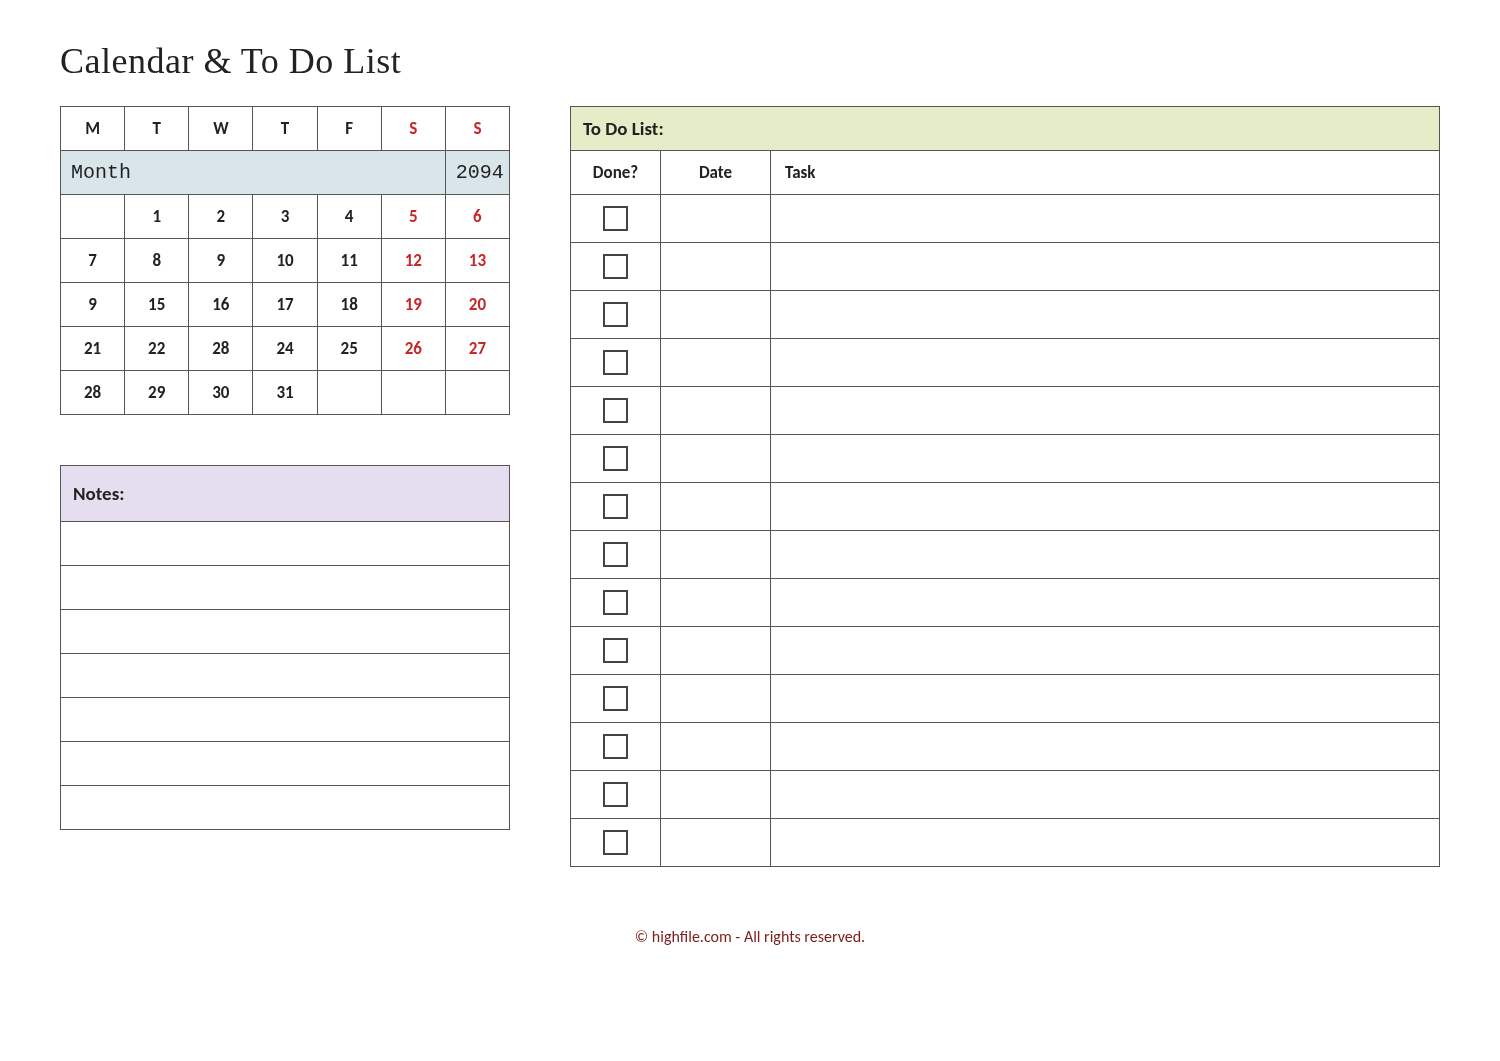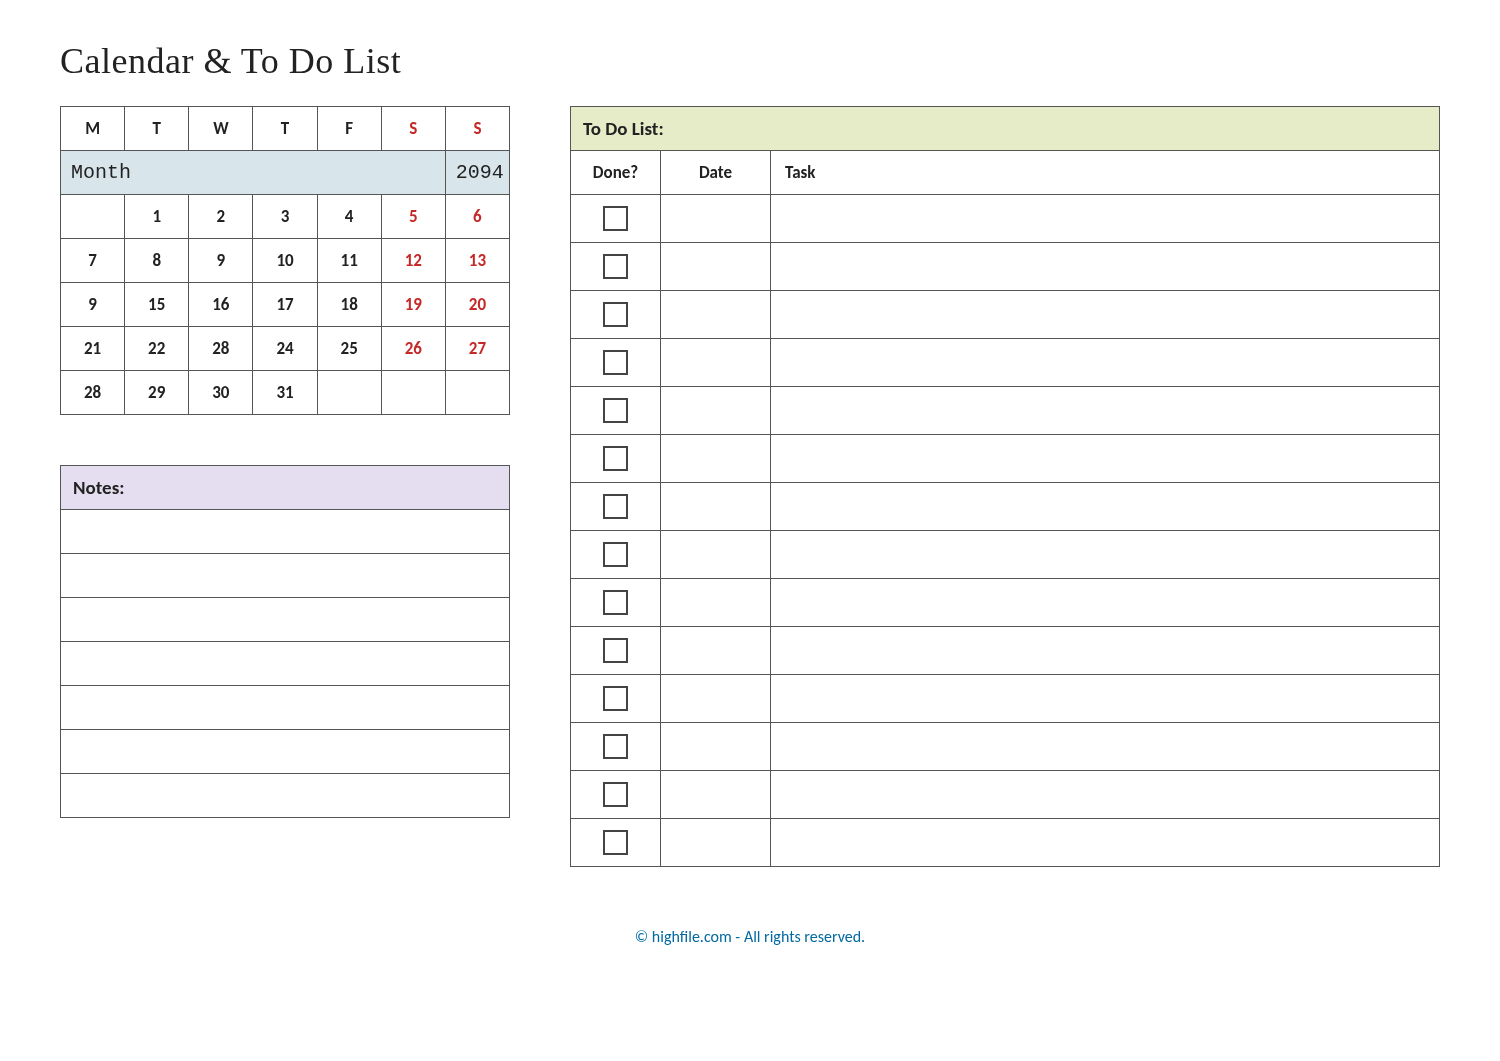--- a/index.html
+++ b/index.html
@@ -63,21 +63,21 @@
     border-collapse: collapse;
     margin-top: 50px;
   }
   table.notes th {
     background: #e4def0;
     border: 1px solid #555;
     text-align: left;
     padding: 8px 12px;
     font-size: 19px;
     font-weight: 700;
-    height: 44px;
+    height: 56px;
   }
   table.notes td {
     border: 1px solid #555;
     height: 44px;
   }
 
   
   table.todo {
     width: 100%;
     border-collapse: collapse;
@@ -114,21 +114,21 @@
     height: 25px;
     border: 2px solid #444;
     background: #fff;
     vertical-align: middle;
   }
 
   .footer {
     text-align: center;
     margin-top: 60px;
     font-size: 16px;
-    color: #0369a1;
+    color: #7f1d1d;
   }
 </style>
 </head>
 <body>
 
 <h1 class="title">Calendar &amp; To Do List</h1>
 
 <div class="layout">
   <div class="left-col">
 

